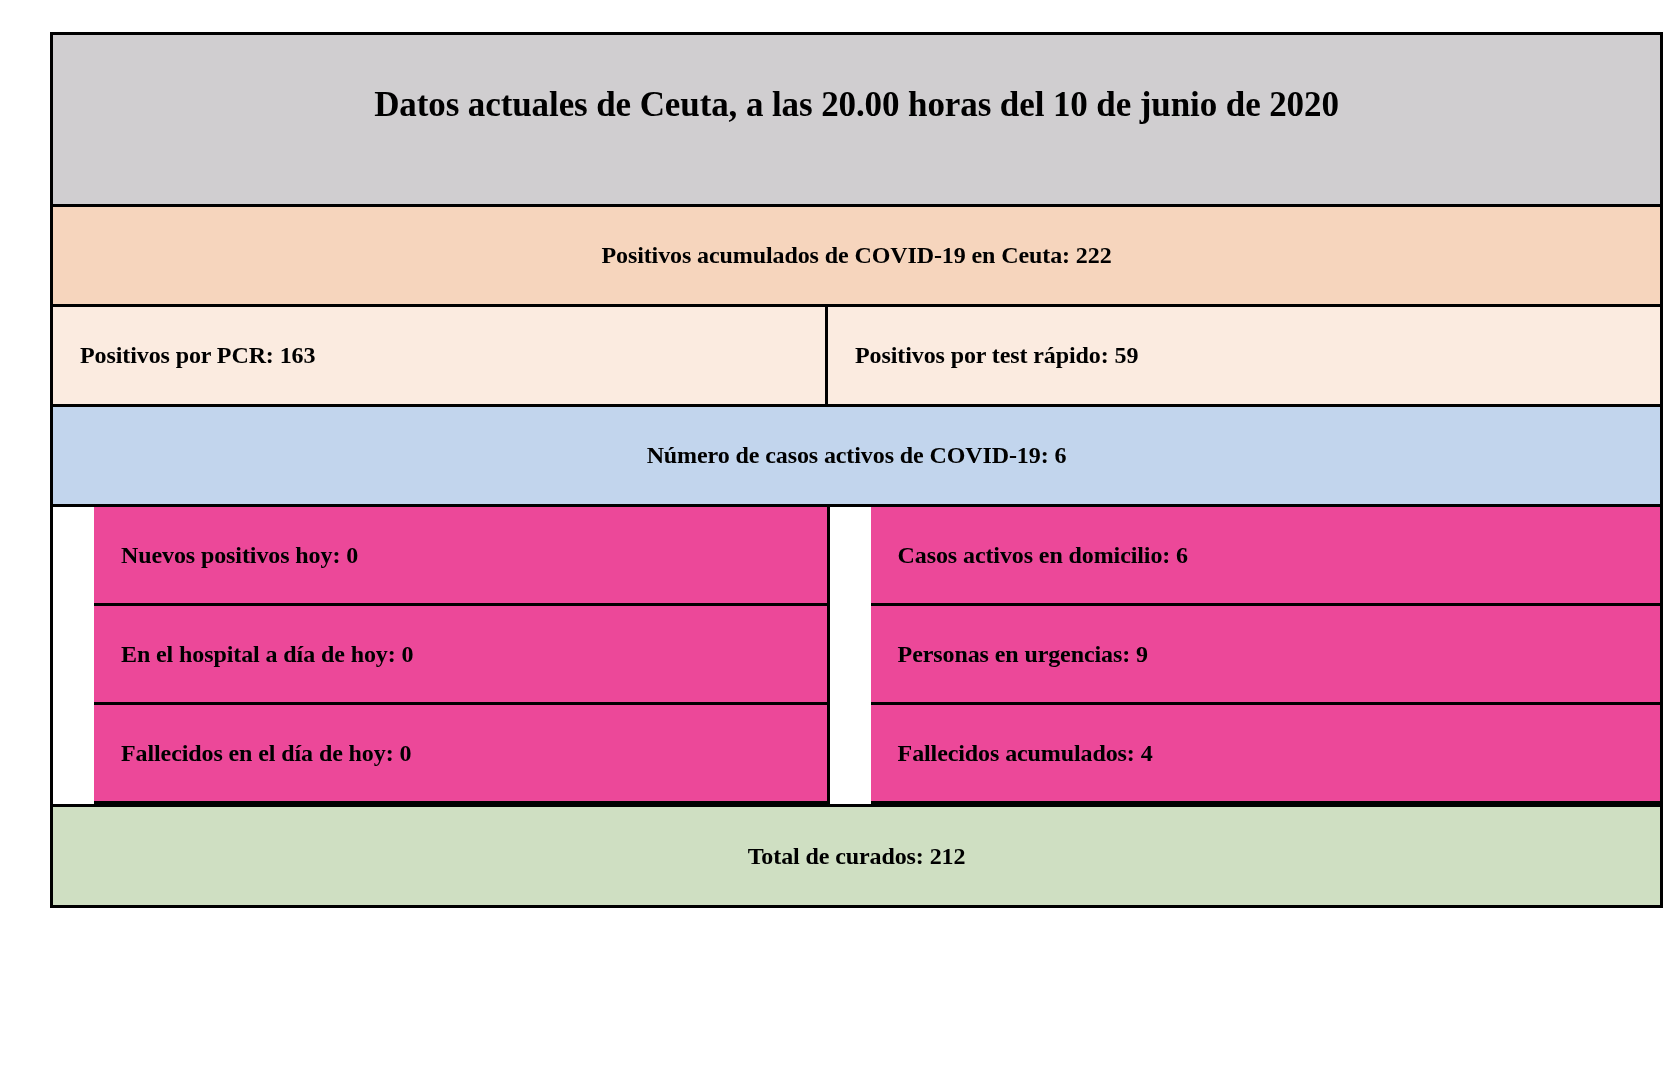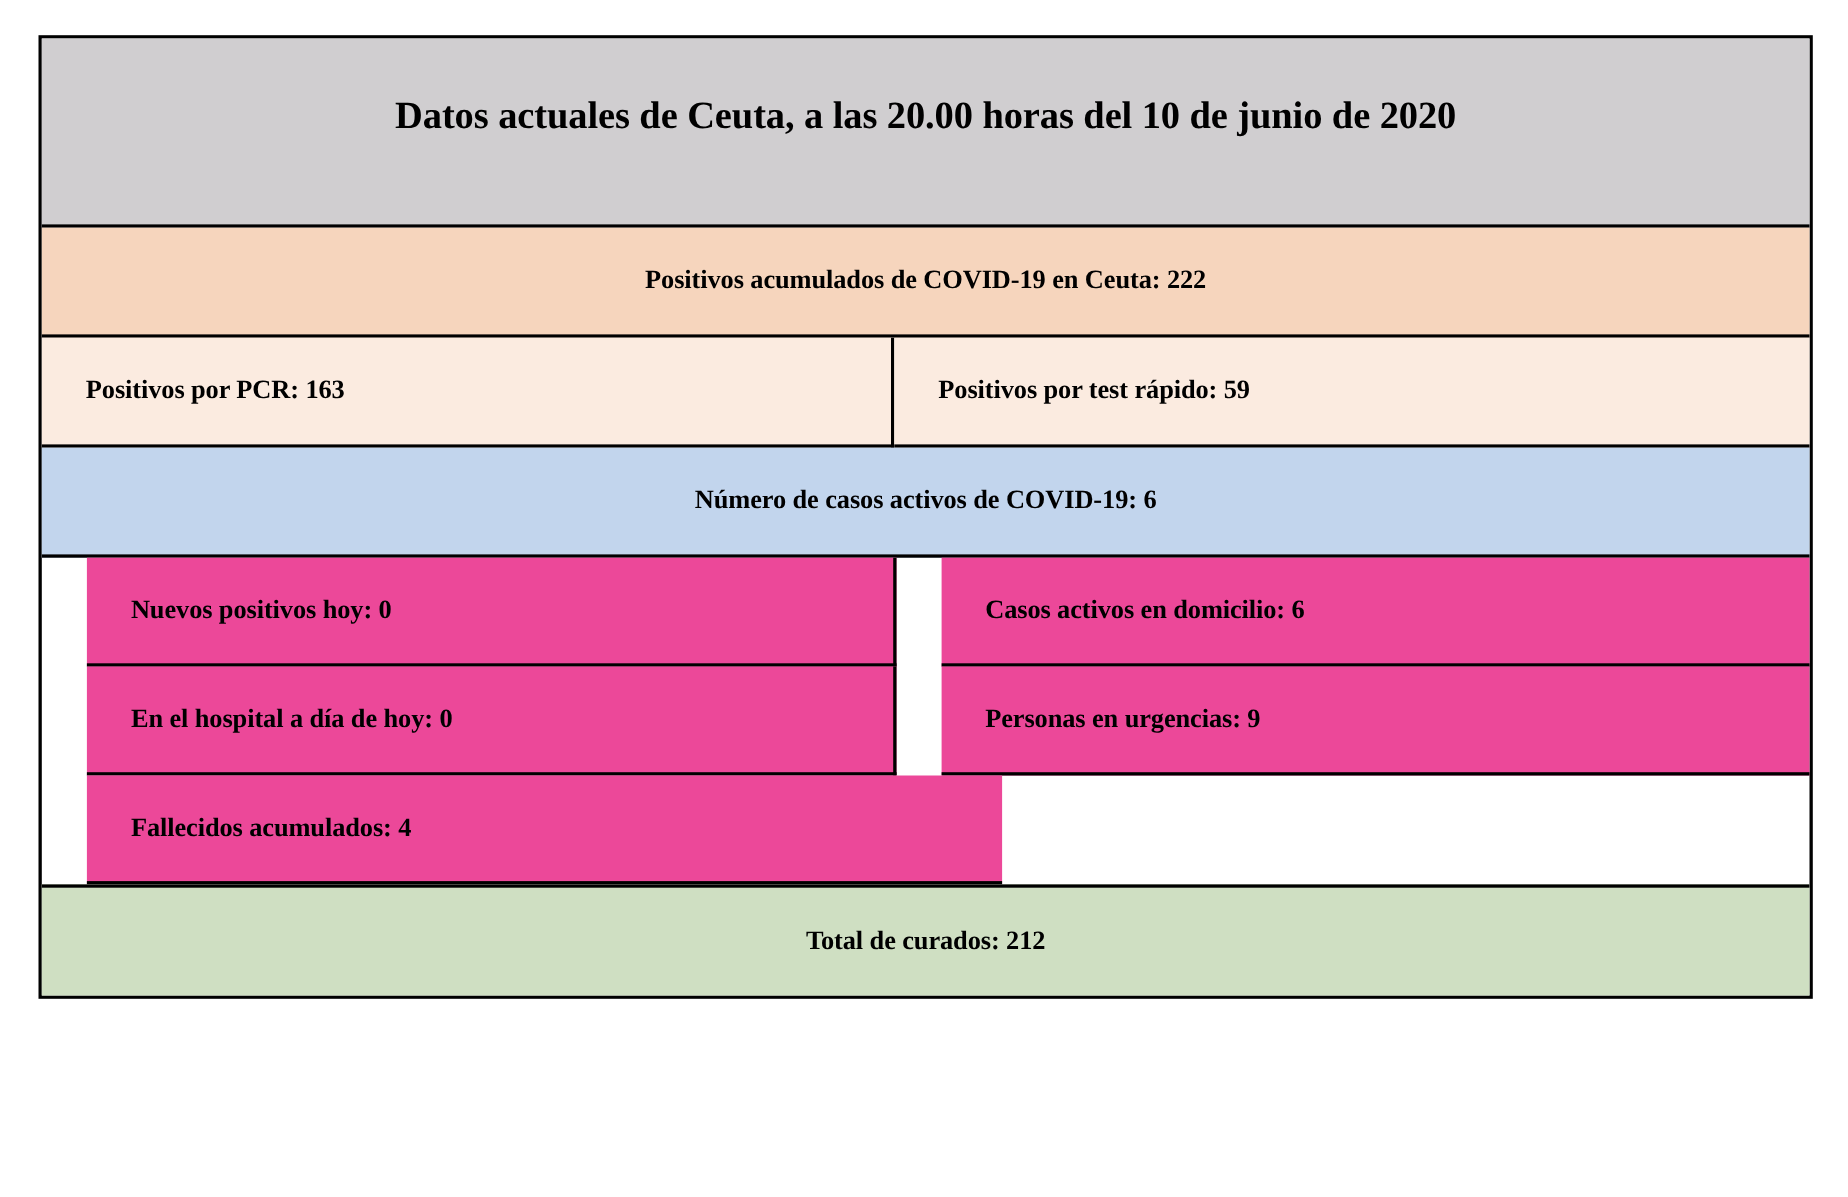--- a/index.html
+++ b/index.html
@@ -10,21 +10,21 @@
   body {
     width: 1680px;
     height: 1088px;
     font-family: "Liberation Serif", serif;
     color: #000000;
     overflow: hidden;
   }
 
   .sheet {
     position: absolute;
-    left: 35px;
+    left: 50px;
     top: 32px;
     width: 1613px;
     border: 3px solid #000000;
     box-sizing: border-box;
     background: #ffffff;
   }
 
   .row {
     display: flex;
     width: 100%;
@@ -70,21 +70,21 @@
 
   .total-row .banner {
     height: 101px;
     background: #cfdfc2;
     border-top: 3px solid #000000;
   }
 
   
   .split .cell {
     height: 100px;
-    padding-left: 40px;
+    padding-left: 27px;
     border-bottom: 3px solid #000000;
     text-align: right;
   }
   .split .cell.left {
     width: 775px;
     border-right: 3px solid #000000;
   }
   .split .cell.right {
     width: 832px;
   }
@@ -129,20 +129,21 @@
     <div class="cell right">Casos activos en domicilio: 6</div>
   </div>
 
 
   <div class="row split data-row">
     <div class="cell left">En el hospital a día de hoy:  0</div>
     <div class="cell right">Personas en urgencias: 9</div>
   </div>
 
   <div class="row split data-row">
+    <div class="cell left">Fallecidos en el día de hoy: 0</div>
     <div class="cell right">Fallecidos acumulados: 4</div>
   </div>
 
   <div class="row total-row">
     <div class="cell banner">Total de curados: 212</div>
   </div>
 
 </div>
 
 </body></html>

